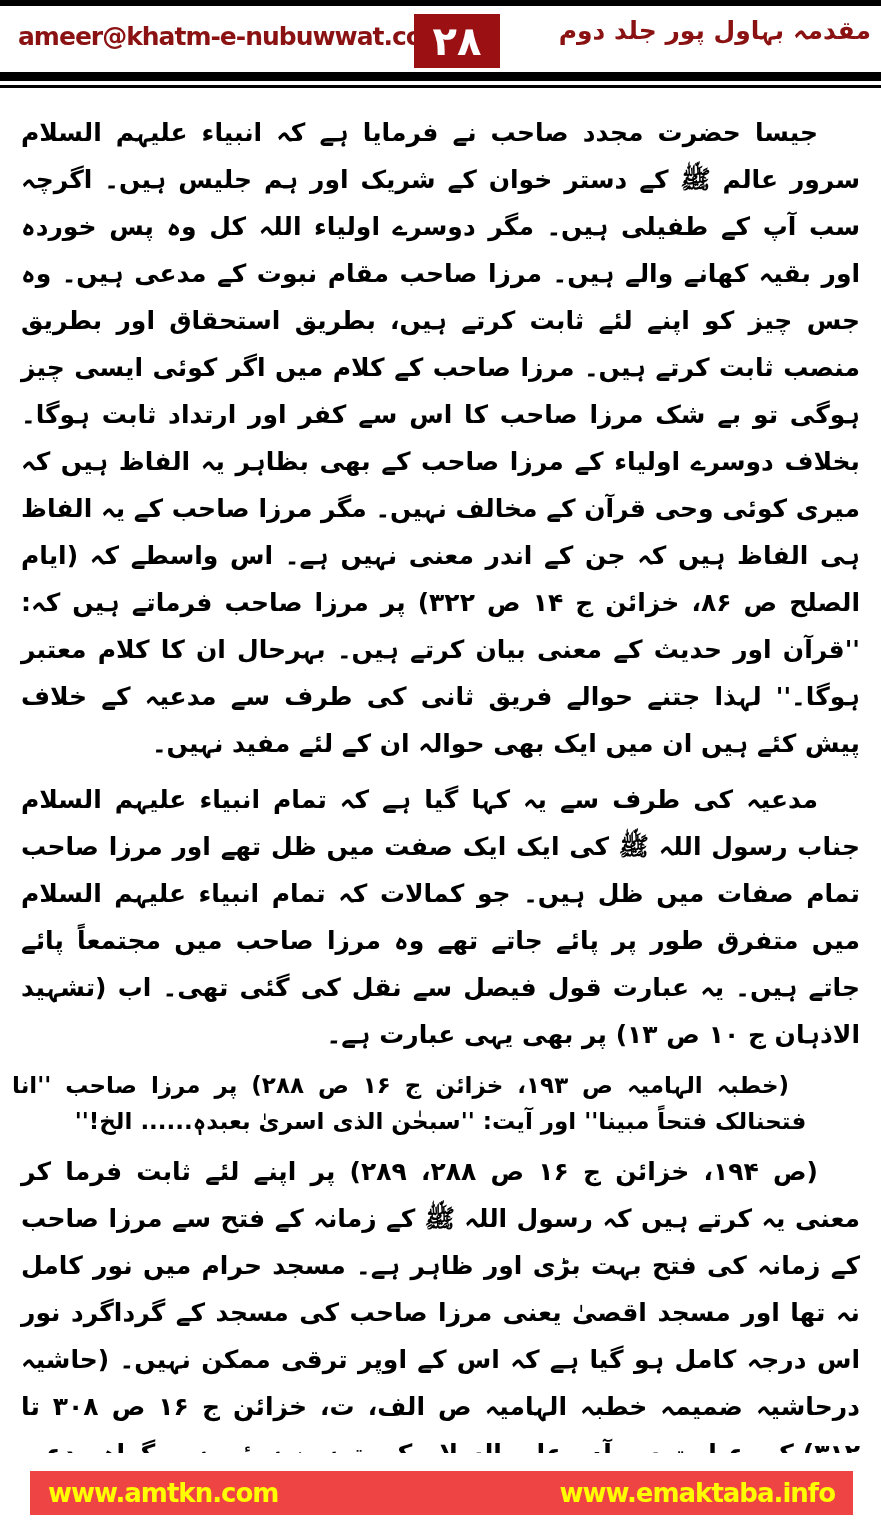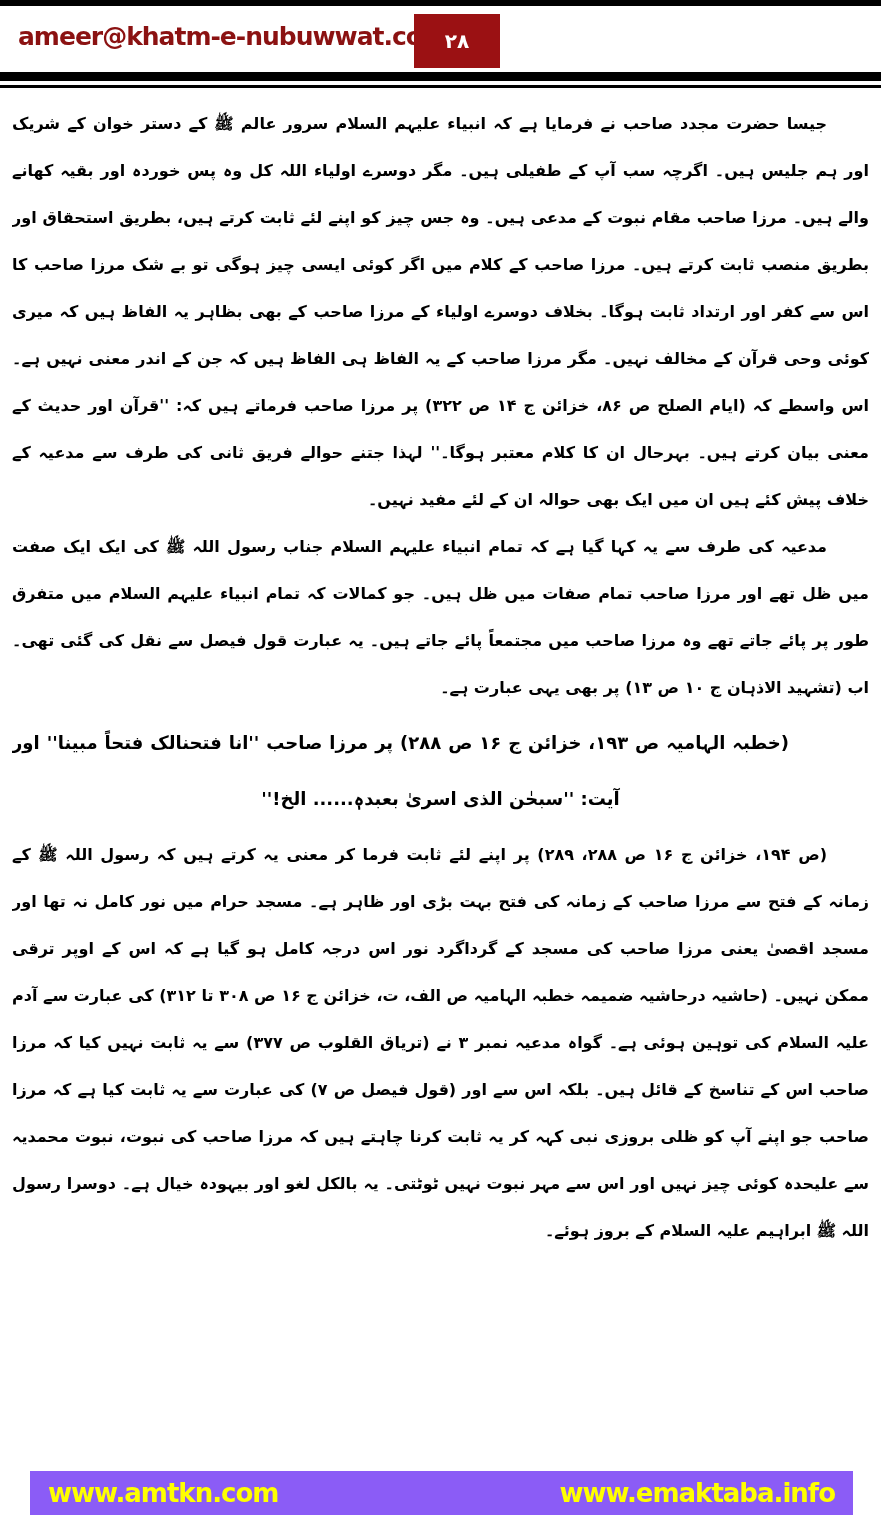--- a/index.html
+++ b/index.html
@@ -11,66 +11,67 @@
   .top-bar{height:6px;background:#000;width:100%;}
   
   .header{position:relative;height:64px;}
   .email{
     position:absolute;left:18px;top:16px;
     color:#8b1212;font-weight:bold;font-size:25px;letter-spacing:-1px;
   }
   .page-box{
     position:absolute;left:414px;top:8px;width:86px;height:54px;
     background:#9b1113;color:#ffffff;display:flex;align-items:center;justify-content:center;
-    font-size:20px;font-weight:bold;
+    font-size:40px;font-weight:bold;
   }
   .header-right{
     position:absolute;right:10px;top:10px;display:flex;direction:rtl;
     align-items:center;gap:30px;
   }
   .doc-title{color:#8b1212;font-weight:bold;font-size:25px;white-space:nowrap;}
   .doc-edition{color:#111;font-weight:bold;font-size:21px;white-space:nowrap;}
   
   .rule-thick{height:9px;background:#000;margin-top:2px;}
   .rule-gap{height:4px;background:#fff;}
   .rule-thin{height:3px;background:#000;}
   
   .content{
     position:absolute;top:100px;bottom:78px;left:12px;right:12px;
     direction:rtl;overflow:hidden;color:#000;
   }
   .para{
-    font-size:16px;font-weight:bold;line-height:47px;
-    text-align:justify;text-indent:42px;margin:0;
+    font-size:25px;font-weight:bold;line-height:47px;
+    text-align:justify;text-indent:42px;margin:9px;
   }
   .para.quote{
-    font-size:18px;line-height:56px;text-indent:80px;
+    font-size:23px;line-height:36px;text-indent:80px;
     text-align:justify;text-align-last:center;margin:4px 0;
   }
   
   .footer-banner{
     position:absolute;left:30px;right:28px;bottom:16px;height:44px;
-    background:#8b5cf6;display:flex;align-items:center;justify-content:space-between;
+    background:#ef4444;display:flex;align-items:center;justify-content:space-between;
     direction:ltr;padding:0 18px;
   }
   .footer-link{
     color:#ffff00;font-weight:bold;font-size:26px;letter-spacing:-1px;white-space:nowrap;
   }
 </style>
 </head>
 <body>
 
 <div class="top-bar"></div>
 
 <div class="header">
   <span class="email">ameer@khatm-e-nubuwwat.com</span>
   <div class="page-box">
     <span>۲۸</span>
   </div>
   <div class="header-right">
+    <span class="doc-title">مقدمہ بہاول پور جلد دوم</span>
   </div>
 </div>
 
 <div class="rule-thick"></div>
 <div class="rule-gap"></div>
 <div class="rule-thin"></div>
 
 <div class="content">
   <p class="para">جیسا حضرت مجدد صاحب نے فرمایا ہے کہ انبیاء علیہم السلام سرور عالم ﷺ کے دستر خوان کے شریک اور ہم جلیس ہیں۔ اگرچہ سب آپ کے طفیلی ہیں۔ مگر دوسرے اولیاء اللہ کل وہ پس خوردہ اور بقیہ کھانے والے ہیں۔ مرزا صاحب مقام نبوت کے مدعی ہیں۔ وہ جس چیز کو اپنے لئے ثابت کرتے ہیں، بطریق استحقاق اور بطریق منصب ثابت کرتے ہیں۔ مرزا صاحب کے کلام میں اگر کوئی ایسی چیز ہوگی تو بے شک مرزا صاحب کا اس سے کفر اور ارتداد ثابت ہوگا۔ بخلاف دوسرے اولیاء کے مرزا صاحب کے بھی بظاہر یہ الفاظ ہیں کہ میری کوئی وحی قرآن کے مخالف نہیں۔ مگر مرزا صاحب کے یہ الفاظ ہی الفاظ ہیں کہ جن کے اندر معنی نہیں ہے۔ اس واسطے کہ (ایام الصلح ص ۸۶، خزائن ج ۱۴ ص ۳۲۲) پر مرزا صاحب فرماتے ہیں کہ: ''قرآن اور حدیث کے معنی بیان کرتے ہیں۔ بہرحال ان کا کلام معتبر ہوگا۔'' لہذا جتنے حوالے فریق ثانی کی طرف سے مدعیہ کے خلاف پیش کئے ہیں ان میں ایک بھی حوالہ ان کے لئے مفید نہیں۔</p>
   <p class="para">مدعیہ کی طرف سے یہ کہا گیا ہے کہ تمام انبیاء علیہم السلام جناب رسول اللہ ﷺ کی ایک ایک صفت میں ظل تھے اور مرزا صاحب تمام صفات میں ظل ہیں۔ جو کمالات کہ تمام انبیاء علیہم السلام میں متفرق طور پر پائے جاتے تھے وہ مرزا صاحب میں مجتمعاً پائے جاتے ہیں۔ یہ عبارت قول فیصل سے نقل کی گئی تھی۔ اب (تشہید الاذہان ج ۱۰ ص ۱۳) پر بھی یہی عبارت ہے۔</p>

